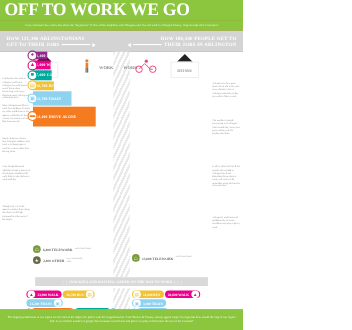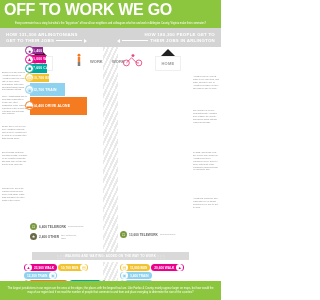--- a/index.html
+++ b/index.html
@@ -3,21 +3,21 @@
 <meta charset="utf-8">
 <style>
   * { box-sizing: border-box; margin: 0; padding: 0; }
   body {
     width: 221px; height: 300px;
     font-family: "Liberation Sans", sans-serif;
     background: #ffffff;
     overflow: hidden;
     position: relative;
   }
-  .page { width: 221px; height: 300px; position: relative; background: #c2410c; }
+  .page { width: 221px; height: 300px; position: relative; background: #c2410c; font-family: Liberation Serif, serif; }
 
   
   .masthead {
     background: #8cc63e;
     height: 19px;
     display: flex;
     align-items: center;
     padding-left: 4px;
     overflow: hidden;
   }

